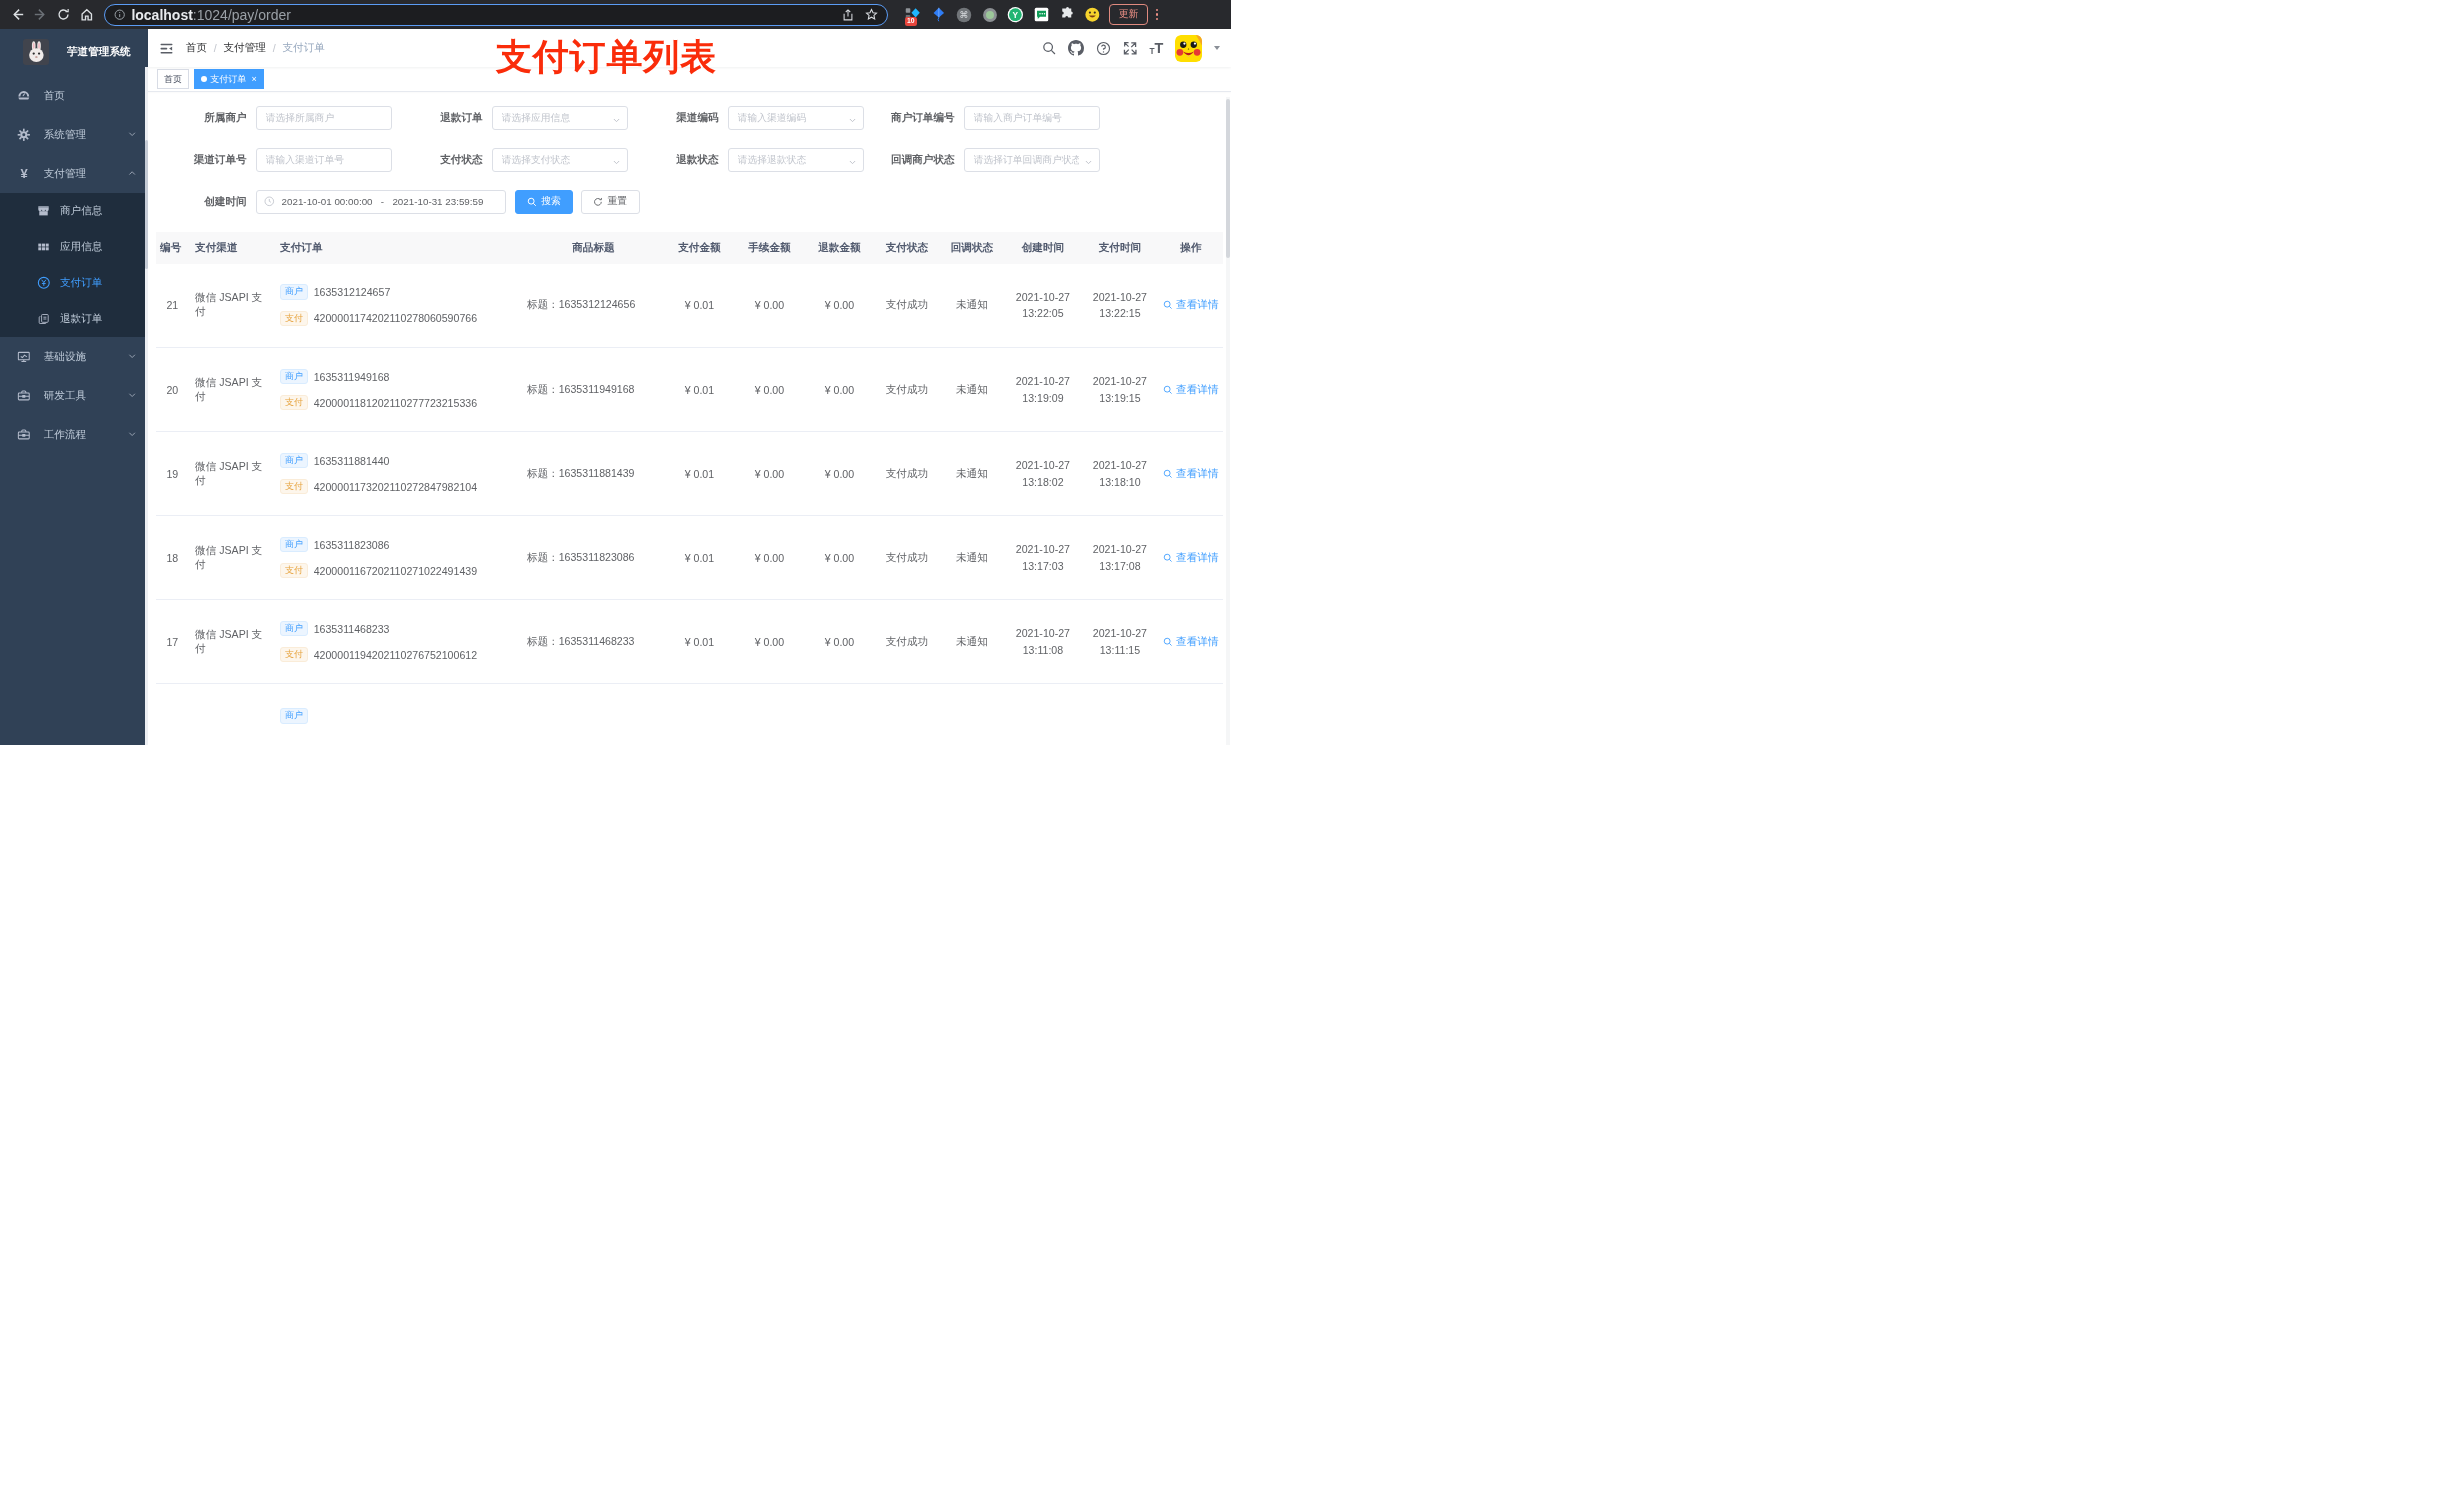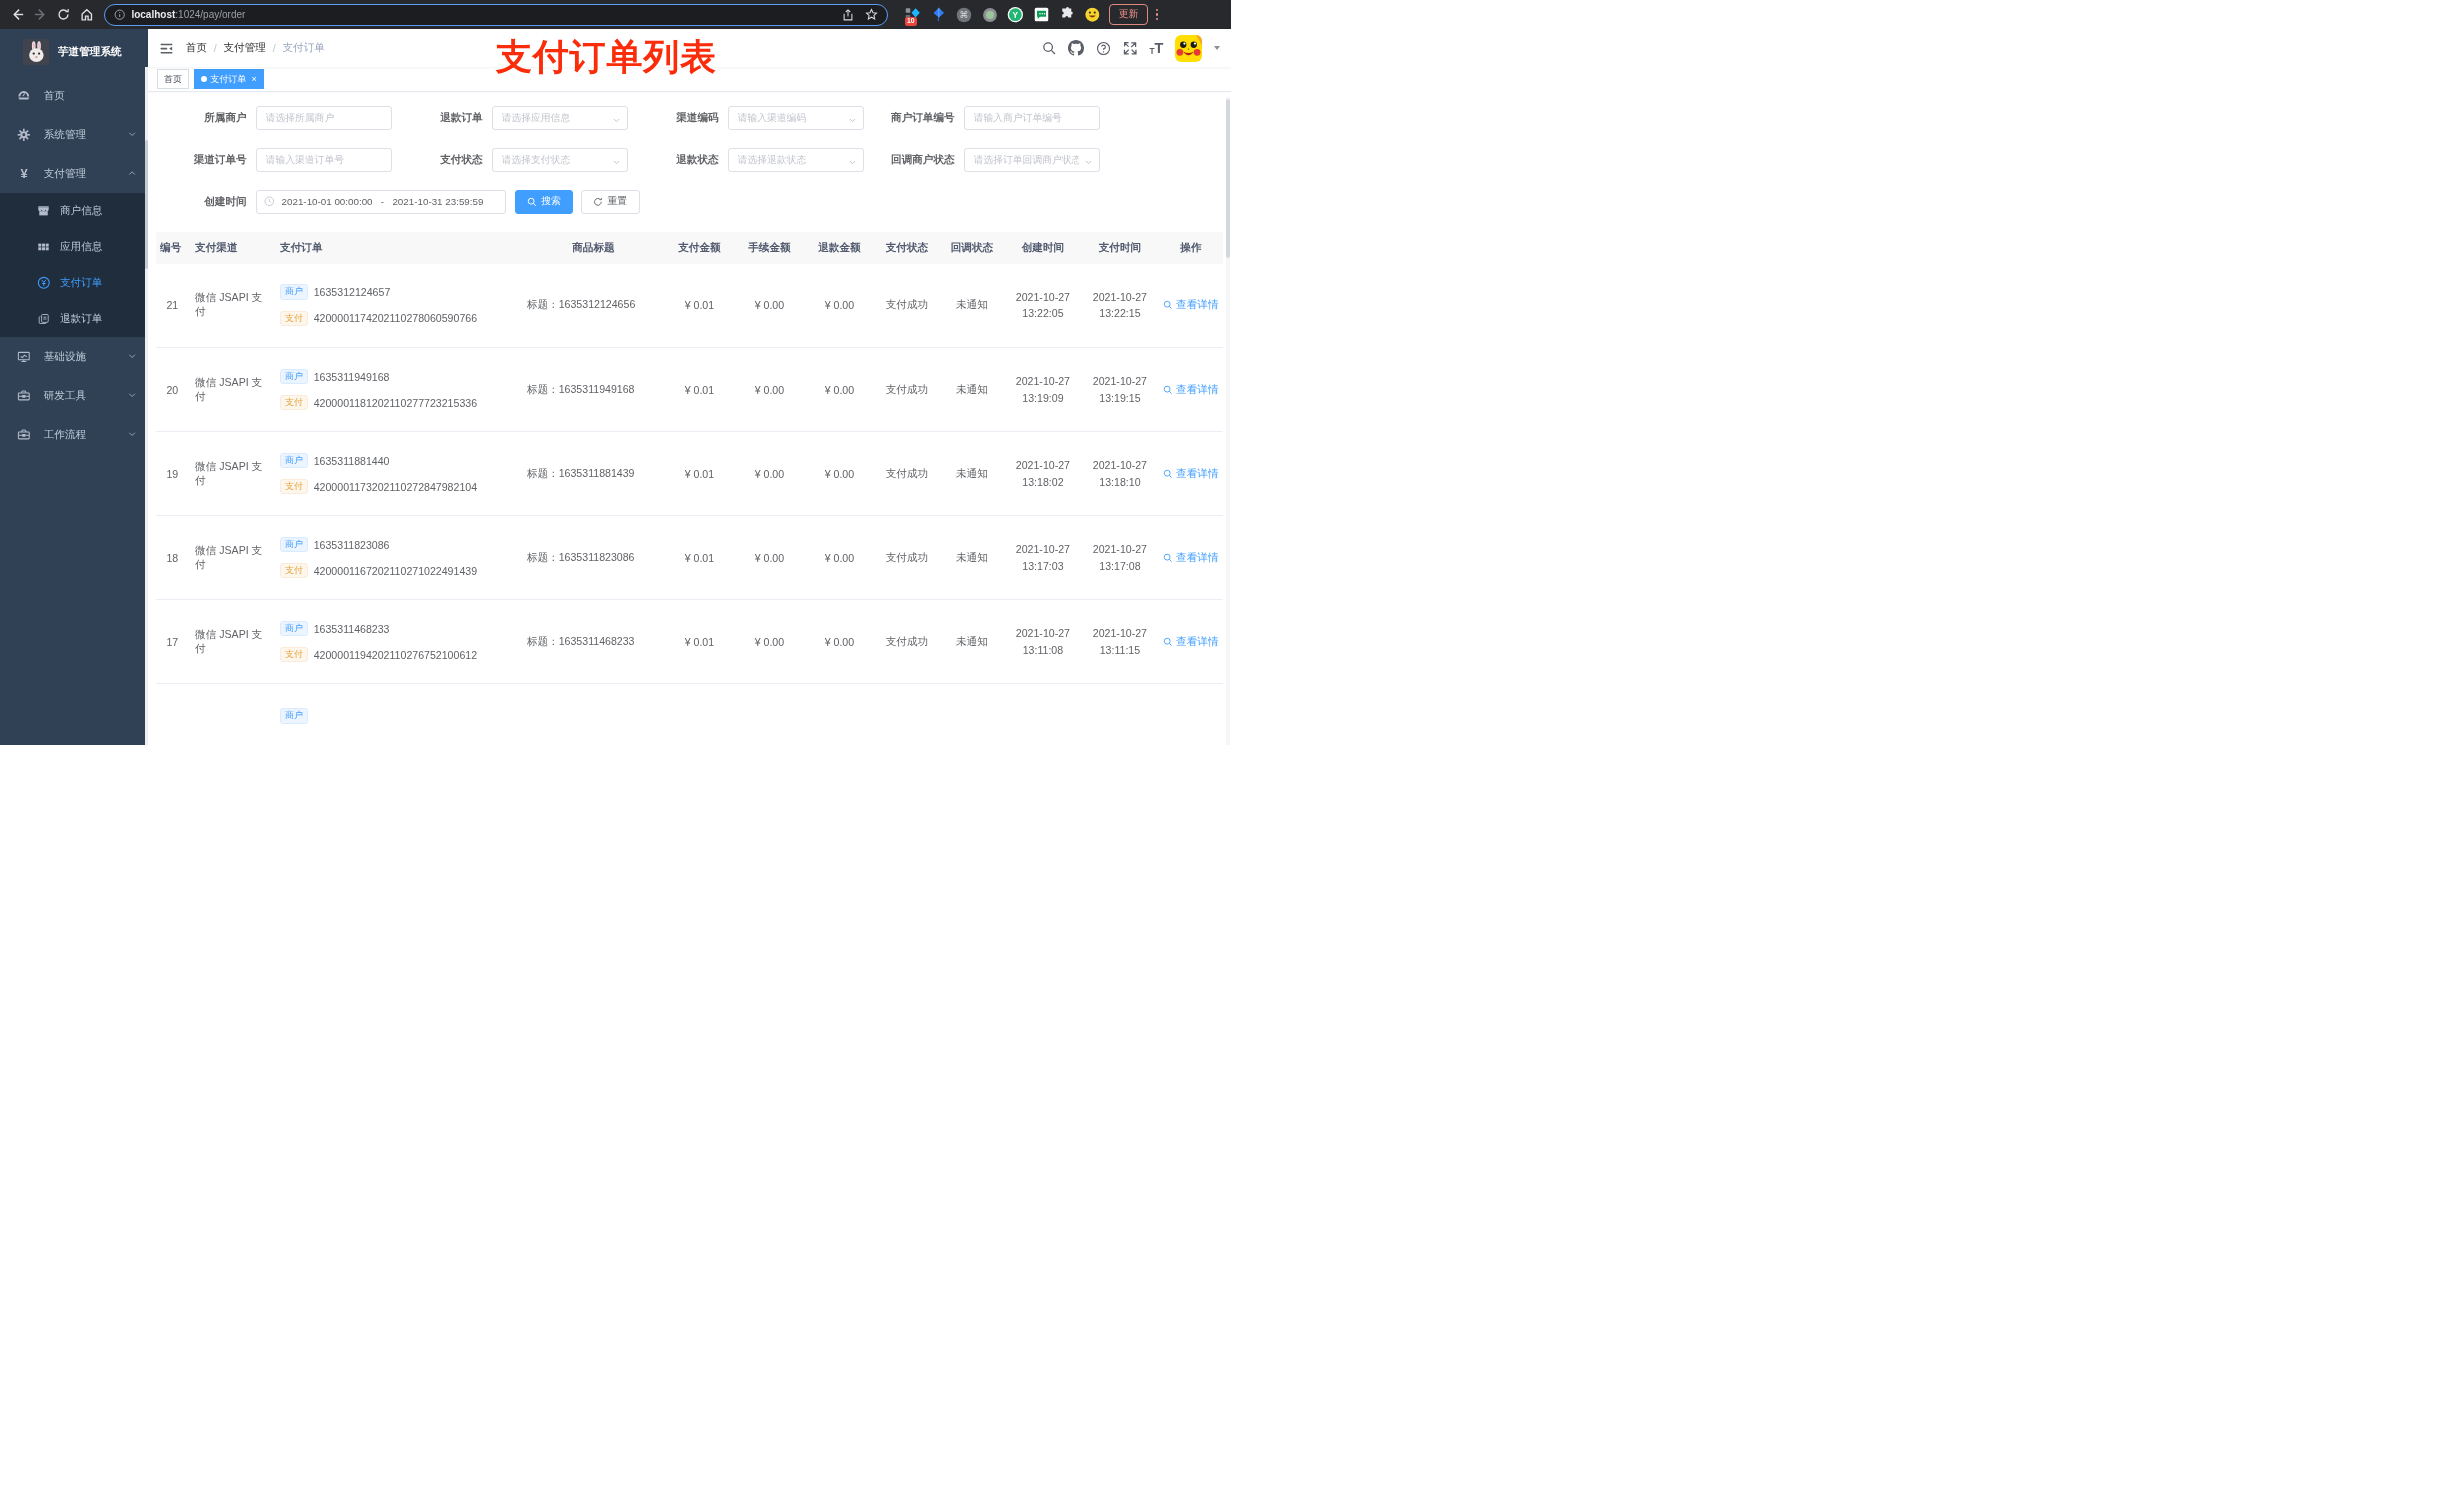--- a/index.html
+++ b/index.html
@@ -5,35 +5,35 @@
   * { margin:0; padding:0; box-sizing:border-box; }
   html,body { width:1231px; height:745px; overflow:hidden; background:#fff;
     font-family:"Liberation Sans","DejaVu Sans",sans-serif; }
 
   
   .browser-bar{height:29px;background:#28292d;display:flex;align-items:center;padding:0 6px;}
   .nav-btn{width:23px;height:23px;display:flex;align-items:center;justify-content:center;color:#dce0e3;flex:0 0 auto;}
   .nav-btn.dim{color:#6b7076;}
   .url-pill{flex:1;max-width:784px;height:22px;margin:0 6px;border-radius:11.4px;background:#1c1d20;
     border:1.5px solid #5b9cf5;display:flex;align-items:center;padding:0 9px;gap:6px;}
-  .url-text{font-size:10px;color:#e8eaed;white-space:nowrap;}
+  .url-text{font-size:14px;color:#e8eaed;white-space:nowrap;}
   .url-text .muted{color:#9aa0a6;}
   .pill-right{margin-left:auto;display:flex;align-items:center;gap:10.6px;color:#d7dade;}
   .ext-row{display:flex;align-items:center;gap:9px;margin:0 7.6px 0 10.6px;}
   .ext{position:relative;width:16.7px;height:16.7px;display:flex;align-items:center;justify-content:center;}
   .ext-badge{position:absolute;left:0;bottom:-3px;background:#e8453c;color:#fff;font-size:6.8px;font-weight:700;
     padding:0.8px 2.3px;border-radius:2.3px;line-height:7.6px;}
   .update-pill{border:0.8px solid #e08a7f;color:#ef9186;font-size:9.8px;border-radius:4px;padding:3px 9px;white-space:nowrap;}
   .kebab{display:flex;flex-direction:column;gap:2.3px;margin:0 4.5px 0 7.6px;}
   .kebab i{width:2.3px;height:2.3px;border-radius:50%;background:#ef9186;}
 
   
   .app{display:flex;height:716px;}
   .sidebar{width:148px;background:#304156;color:#bfcbd9;position:relative;flex:0 0 auto;}
-  .logo-row{height:38px;display:flex;align-items:center;gap:9px;padding:7.6px 0 0 23px;}
+  .logo-row{height:38px;display:flex;align-items:center;gap:18px;padding:7.6px 0 0 23px;}
   .logo-title{color:#fff;font-size:10.6px;font-weight:700;}
   .menu{padding-top:9px;}
   .menu-item{height:39px;display:flex;align-items:center;padding-left:16.7px;gap:12px;font-size:10.6px;position:relative;cursor:pointer;}
   .menu-item .mi-icon{width:15px;display:flex;justify-content:center;color:#b4bccc;}
   .menu-item .chev{position:absolute;right:12px;color:#9aa5b4;}
   .submenu{background:#1f2d3d;}
   .submenu .menu-item{height:36px;padding-left:36px;gap:9px;}
   .submenu .menu-item.active{color:#409eff;}
   .submenu .menu-item.active .mi-icon{color:#409eff;}
   .yen-txt{font-size:13px;font-weight:700;color:#b4bccc;}

